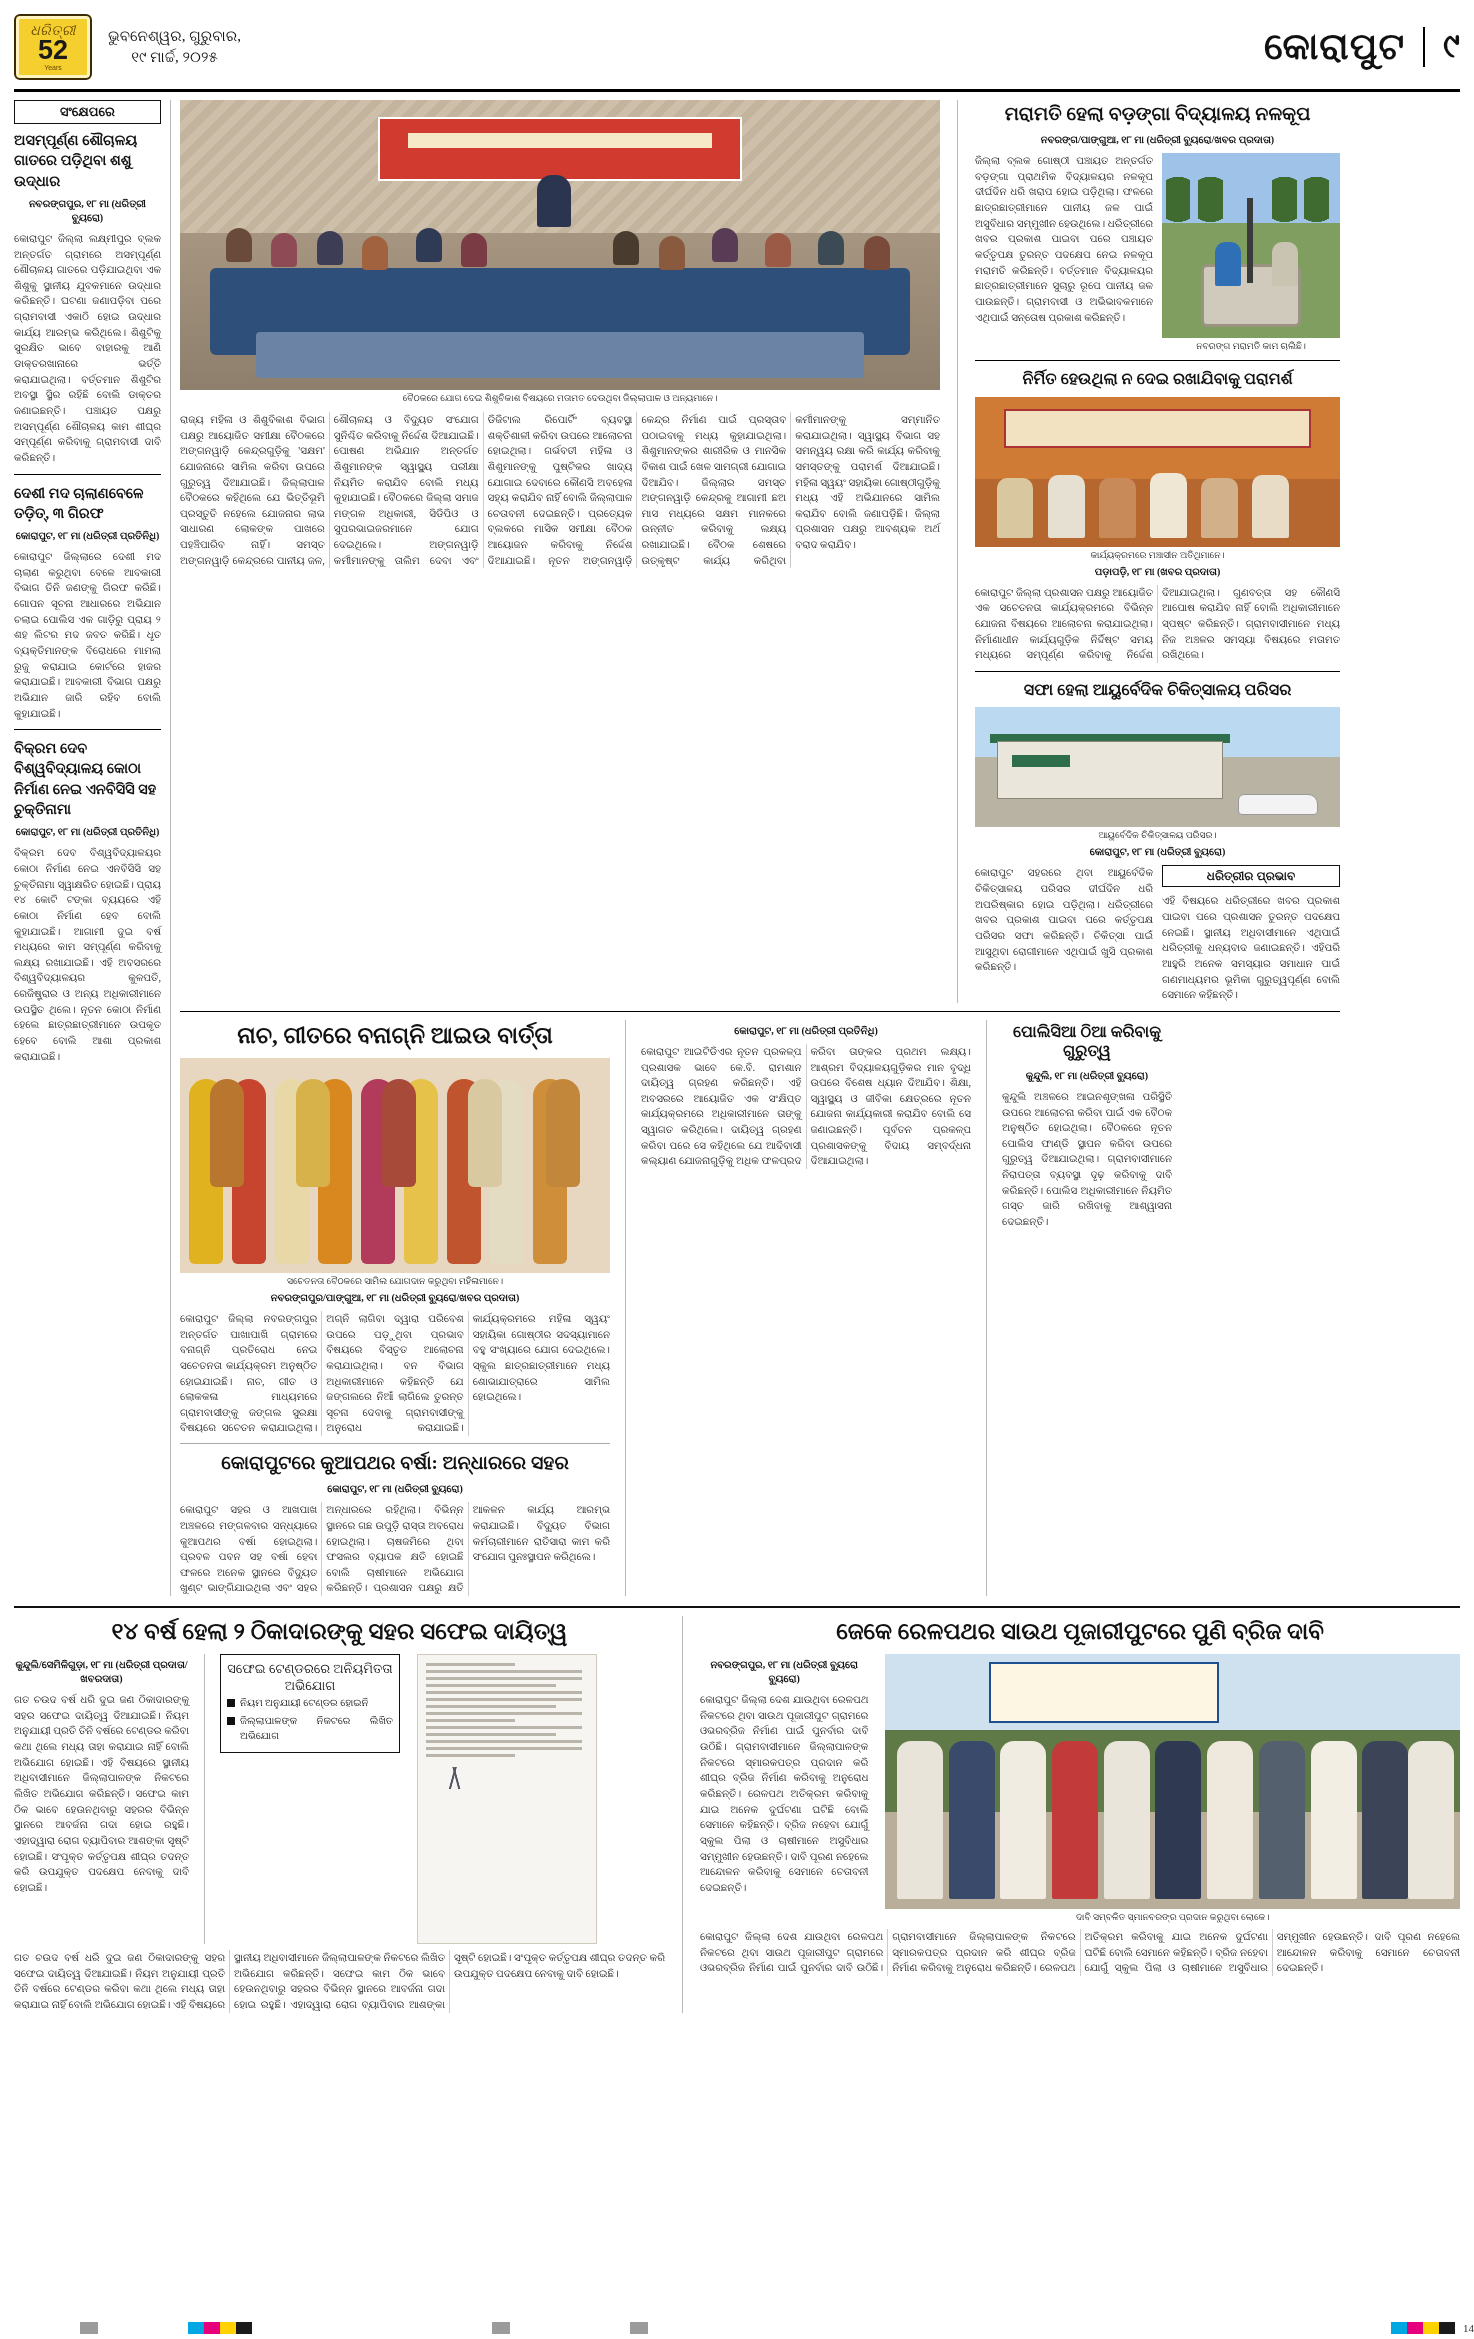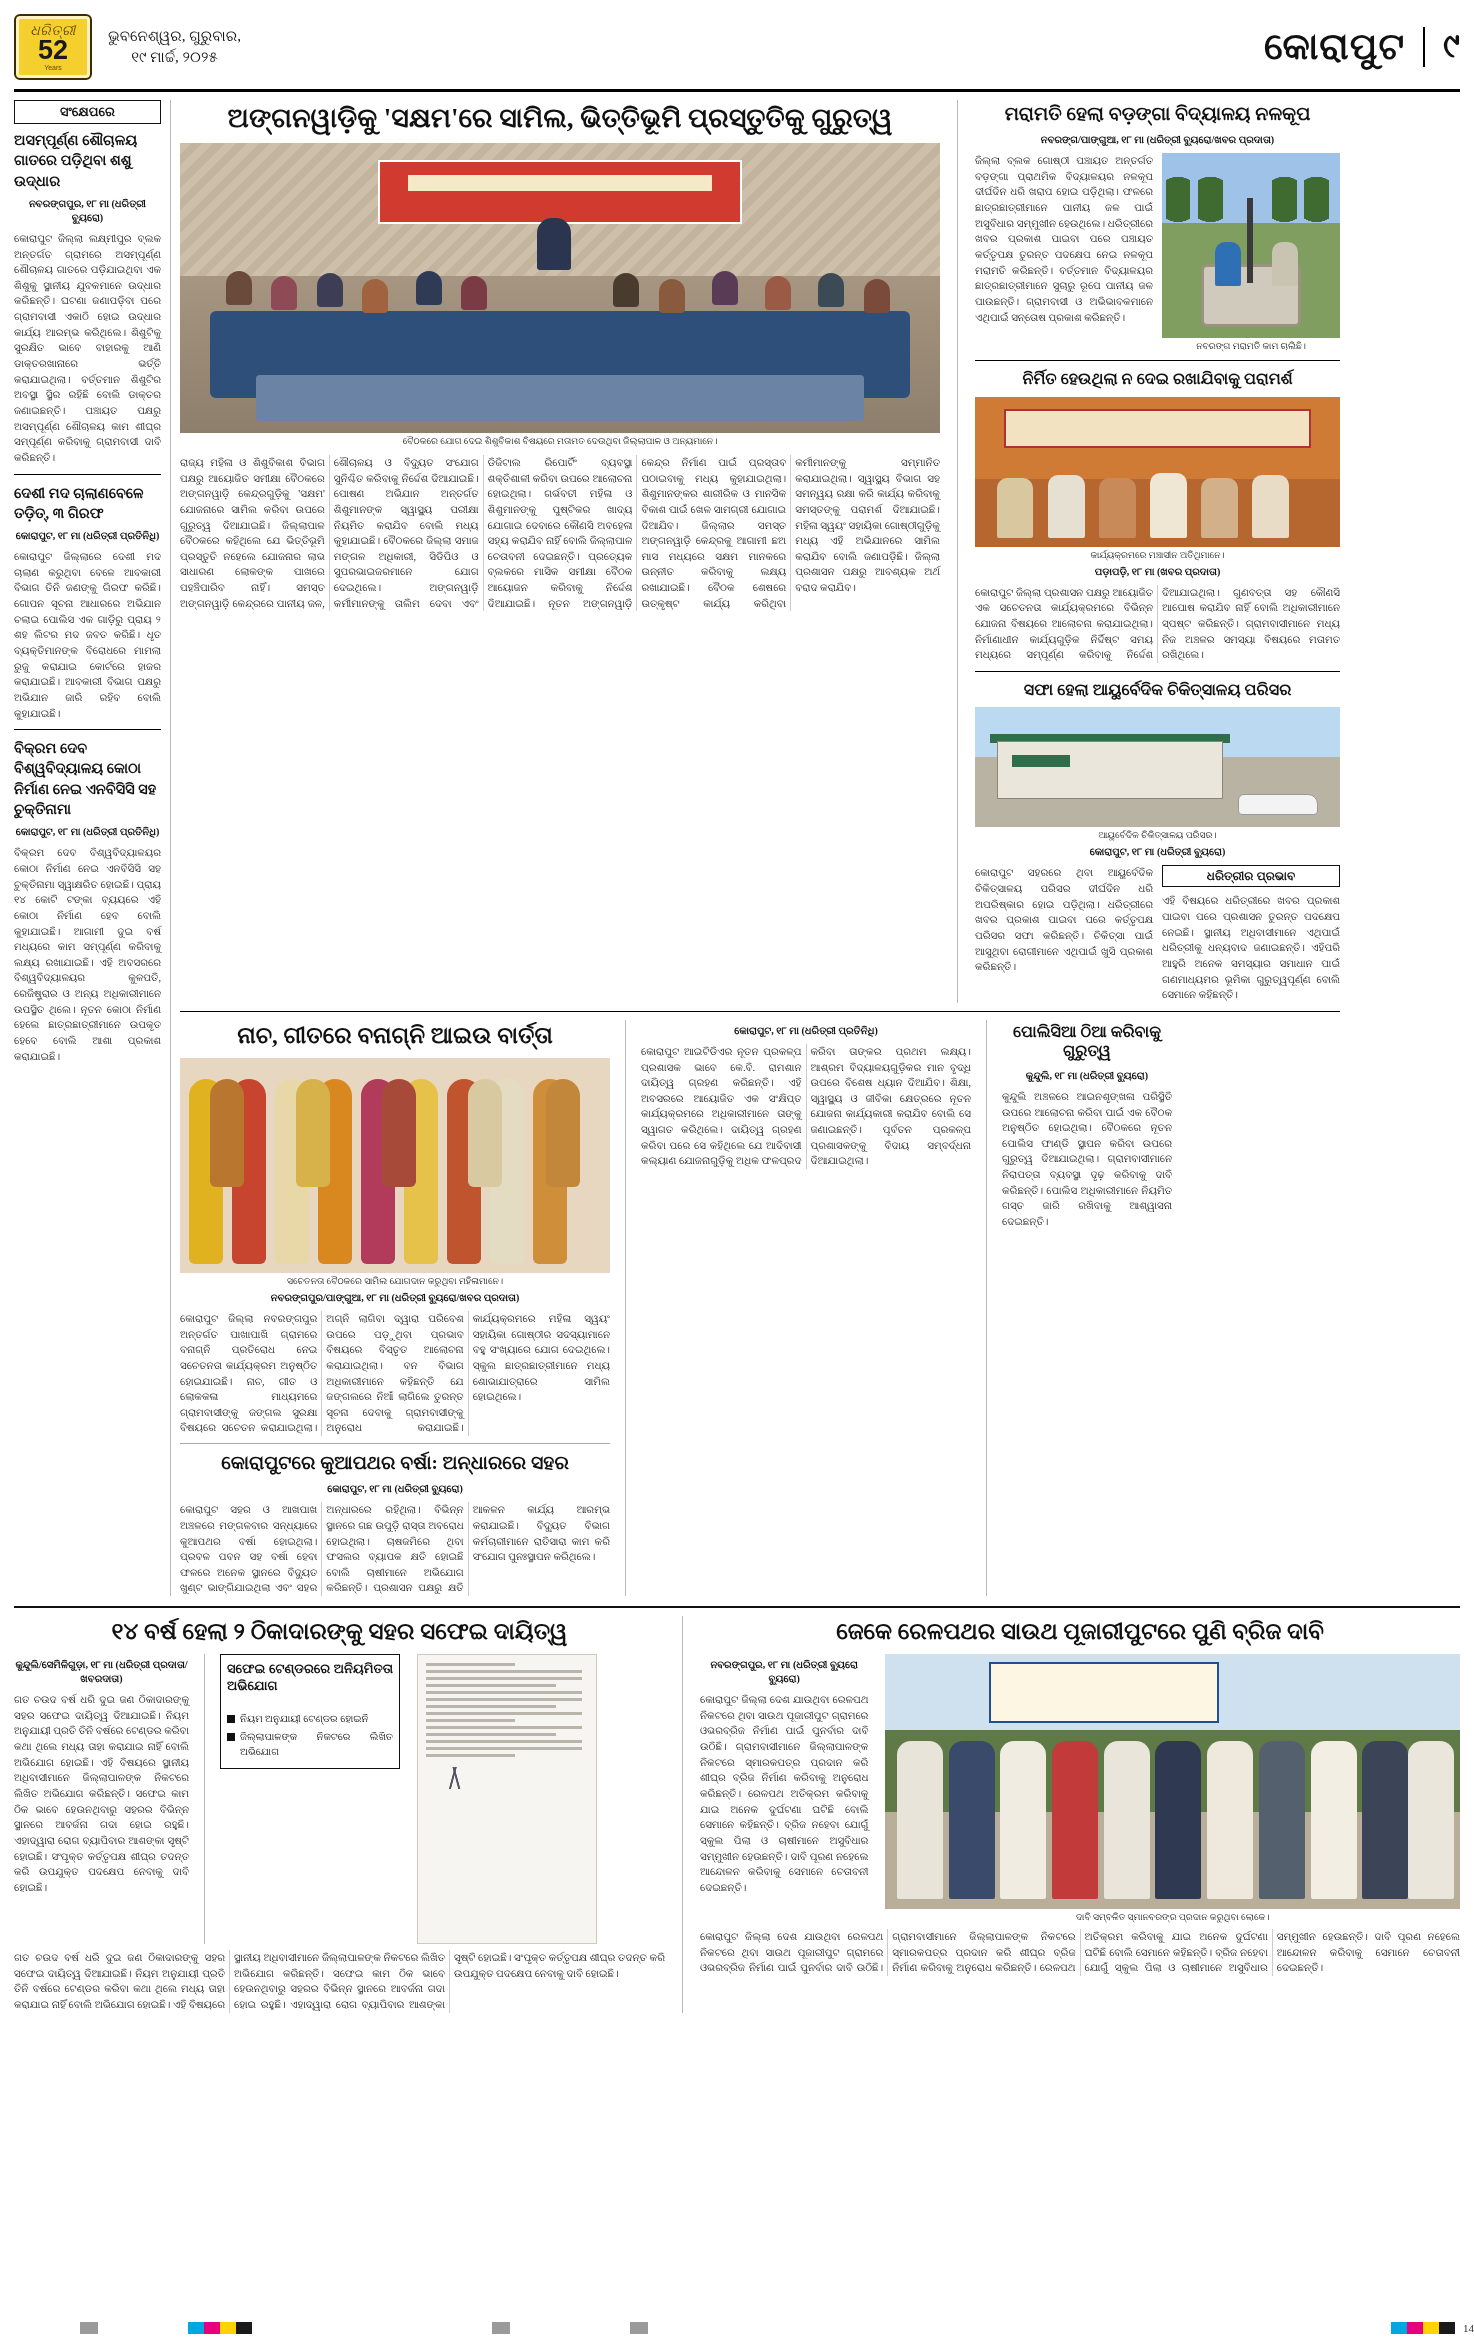--- a/index.html
+++ b/index.html
@@ -180,21 +180,21 @@
       linear-gradient(75deg, transparent 45%, #556 46% 48%, transparent 49%); }
 
   .adbox {
     border:1.5px solid #111;
     padding:6px;
     font-size:10px;
     line-height:1.5;
     text-align:justify;
   }
   .adbox .ad-title {
-    font-weight:bold; font-size:13px; margin-bottom:16px;
+    font-weight:normal; text-align:center; font-size:13px; margin-bottom:0;
     line-height:1.3;
   }
   .bullet { display:flex; gap:5px; align-items:flex-start; margin-bottom:3px; }
   .bullet .sq { width:8px; height:8px; background:#111; margin-top:4px; flex:0 0 8px; }
 
   
   .colorbar {
     position:absolute; left:0; bottom:0; width:1474px; height:22px;
     display:flex; align-items:center;
     background:#fff;
@@ -263,21 +263,20 @@
       </div>
     </div>
 
     <div class="vrule"></div>
 
     <div class="col c-wide">
 
       <div class="flexrow">
 
         <div style="width:770px">
-          <div class="headline">ଅଙ୍ଗନୱାଡ଼ିକୁ 'ସକ୍ଷମ'ରେ ସାମିଲ, ଭିତ୍ତିଭୂମି ପ୍ରସ୍ତୁତିକୁ ଗୁରୁତ୍ୱ</div>
 
           <div class="photo ph-conf" style="height:290px">
             <div class="wall"></div>
             <div class="banner"></div>
             <div class="table"></div>
             <div class="table2"></div>
             <div class="p" style="left:6%;  top:44%; background:#6a4a3a;"></div>
             <div class="p" style="left:12%; top:46%; background:#8e4a55;"></div>
             <div class="p" style="left:18%; top:45%; background:#3d3d55;"></div>
             <div class="p" style="left:24%; top:47%; background:#a0623f;"></div>

